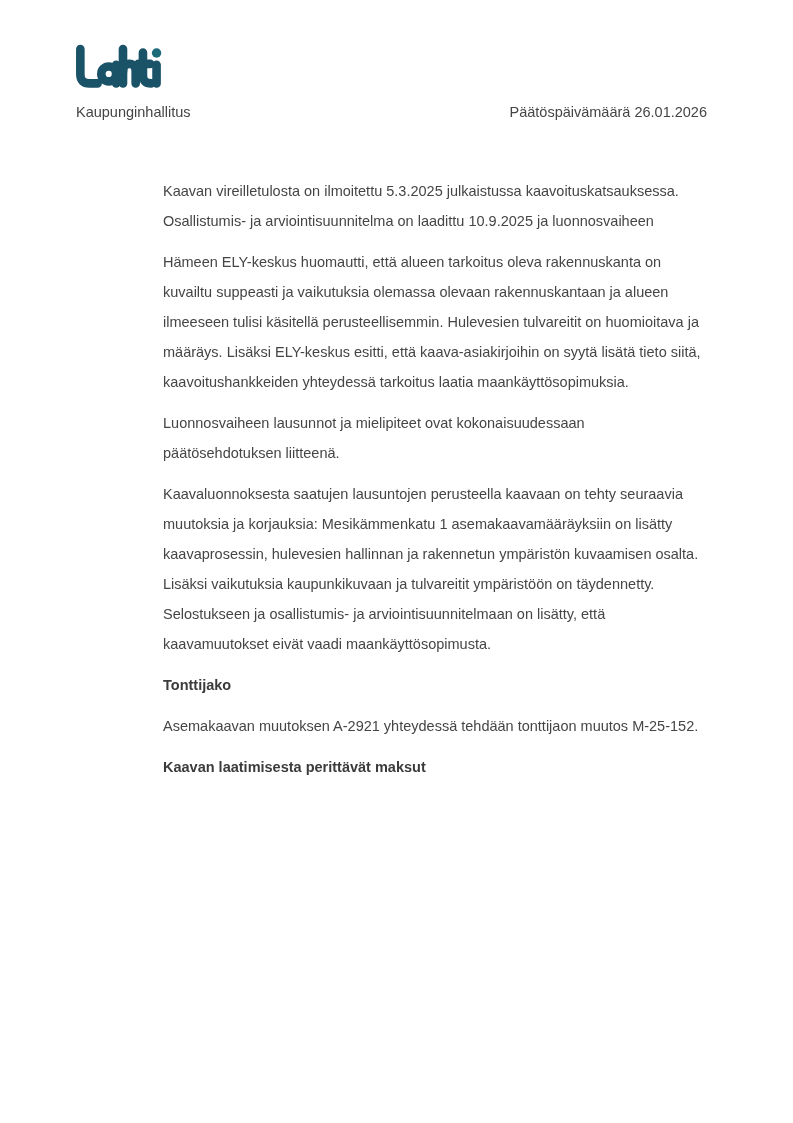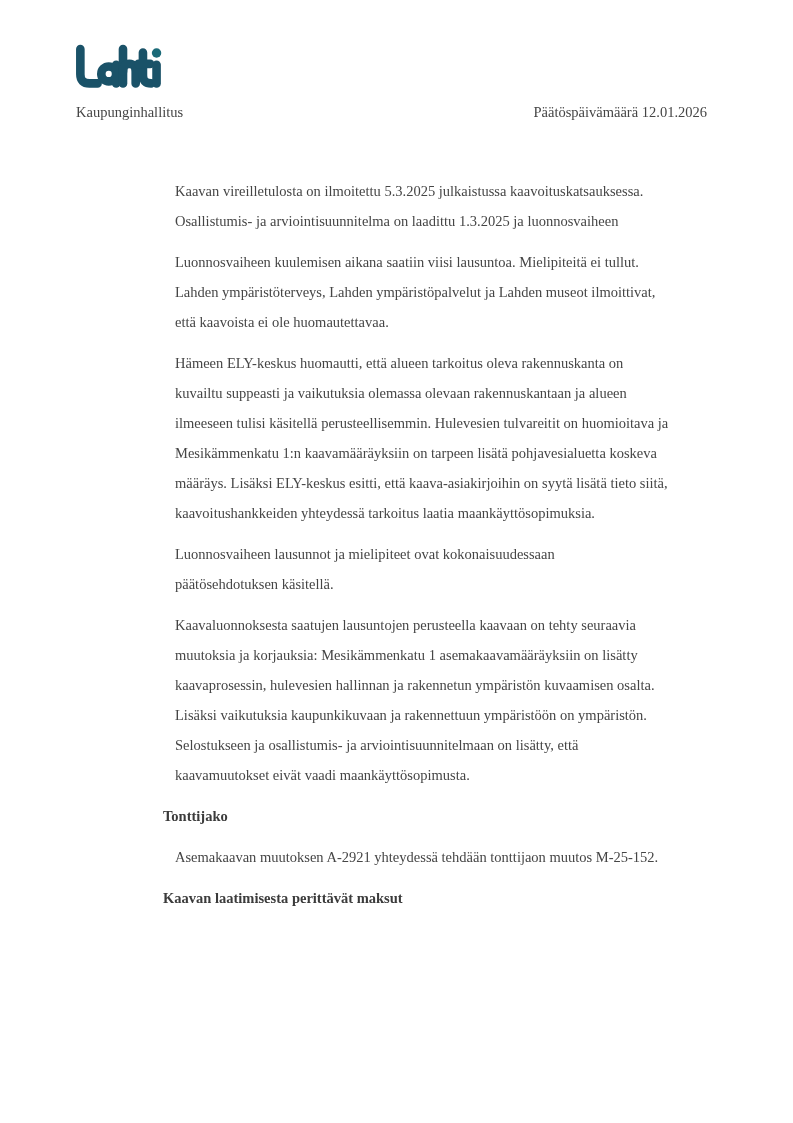--- a/index.html
+++ b/index.html
@@ -7,21 +7,21 @@
     margin: 0;
     padding: 0;
     background: #e8e8e8;
   }
   .page {
     position: relative;
     width: 793px;
     height: 1123px;
     margin: 0 auto;
     background: var(--page_bg, #ffffff);
-    font-family: Liberation Serif, serif;
+    font-family: Liberation Sans, sans-serif;
     overflow: hidden;
   }
   .logo {
     position: absolute;
     left: 74px;
     top: 43px;
     width: 88px;
     height: 50px;
   }
   .logo svg { display: block; width: 100%; height: 100%; }
@@ -46,21 +46,21 @@
     justify-content: space-between;
   }
   .doc-body {
     position: absolute;
     left: 163px;
     top: 176px;
     width: 556px;
     font-size: 14.5px;
     color: var(--text_color, #454545);
   }
-  .paragraph { margin: 0 0 11px 12px; }
+  .paragraph { margin: 0 0 11px 0; }
   .line {
     height: 30px;
     line-height: 30px;
     white-space: nowrap;
   }
   .heading {
     height: 30px;
     line-height: 30px;
     margin: 0 0 11px 0;
     font-weight: bold;
@@ -87,50 +87,44 @@
       <path class="stroke" d="M76,10 V35 Q76,44 85,44"></path>
       <path class="stroke" d="M71,22.5 H84"></path>
 
       <path class="stroke" d="M91,23.5 V44"></path>
       <circle class="dot" cx="91" cy="10.5" r="5.2"></circle>
     </svg>
   </div>
 
   <div class="header-row">
     <span>Kaupunginhallitus</span>
-    <span>Päätöspäivämäärä 12.01.2026</span>
+    <span>Päätöspäivämäärä 26.01.2026</span>
   </div>
 
   <div class="doc-body">
       <div class="paragraph">
         <div class="line">Kaavan vireilletulosta on ilmoitettu 5.3.2025 julkaistussa kaavoituskatsauksessa.</div>
-        <div class="line">Osallistumis- ja arviointisuunnitelma on laadittu 1.3.2025 ja luonnosvaiheen</div>
-      </div>
-      <div class="paragraph">
-        <div class="line">Luonnosvaiheen kuulemisen aikana saatiin viisi lausuntoa. Mielipiteitä ei tullut.</div>
-        <div class="line">Lahden ympäristöterveys, Lahden ympäristöpalvelut ja Lahden museot ilmoittivat,</div>
-        <div class="line">että kaavoista ei ole huomautettavaa.</div>
+        <div class="line">Osallistumis- ja arviointisuunnitelma on laadittu 10.9.2025 ja luonnosvaiheen</div>
       </div>
       <div class="paragraph">
         <div class="line">Hämeen ELY-keskus huomautti, että alueen tarkoitus oleva rakennuskanta on</div>
         <div class="line">kuvailtu suppeasti ja vaikutuksia olemassa olevaan rakennuskantaan ja alueen</div>
         <div class="line">ilmeeseen tulisi käsitellä perusteellisemmin. Hulevesien tulvareitit on huomioitava ja</div>
-        <div class="line">Mesikämmenkatu 1:n kaavamääräyksiin on tarpeen lisätä pohjavesialuetta koskeva</div>
         <div class="line">määräys. Lisäksi ELY-keskus esitti, että kaava-asiakirjoihin on syytä lisätä tieto siitä,</div>
         <div class="line">kaavoitushankkeiden yhteydessä tarkoitus laatia maankäyttösopimuksia.</div>
       </div>
       <div class="paragraph">
         <div class="line">Luonnosvaiheen lausunnot ja mielipiteet ovat kokonaisuudessaan</div>
-        <div class="line">päätösehdotuksen käsitellä.</div>
+        <div class="line">päätösehdotuksen liitteenä.</div>
       </div>
       <div class="paragraph">
         <div class="line">Kaavaluonnoksesta saatujen lausuntojen perusteella kaavaan on tehty seuraavia</div>
         <div class="line">muutoksia ja korjauksia: Mesikämmenkatu 1 asemakaavamääräyksiin on lisätty</div>
         <div class="line">kaavaprosessin, hulevesien hallinnan ja rakennetun ympäristön kuvaamisen osalta.</div>
-        <div class="line">Lisäksi vaikutuksia kaupunkikuvaan ja rakennettuun ympäristöön on ympäristön.</div>
+        <div class="line">Lisäksi vaikutuksia kaupunkikuvaan ja tulvareitit ympäristöön on täydennetty.</div>
         <div class="line">Selostukseen ja osallistumis- ja arviointisuunnitelmaan on lisätty, että</div>
         <div class="line">kaavamuutokset eivät vaadi maankäyttösopimusta.</div>
       </div>
       <div class="heading">Tonttijako</div>
       <div class="paragraph">
         <div class="line">Asemakaavan muutoksen A-2921 yhteydessä tehdään tonttijaon muutos M-25-152.</div>
       </div>
       <div class="heading">Kaavan laatimisesta perittävät maksut</div>
     </div>
 

